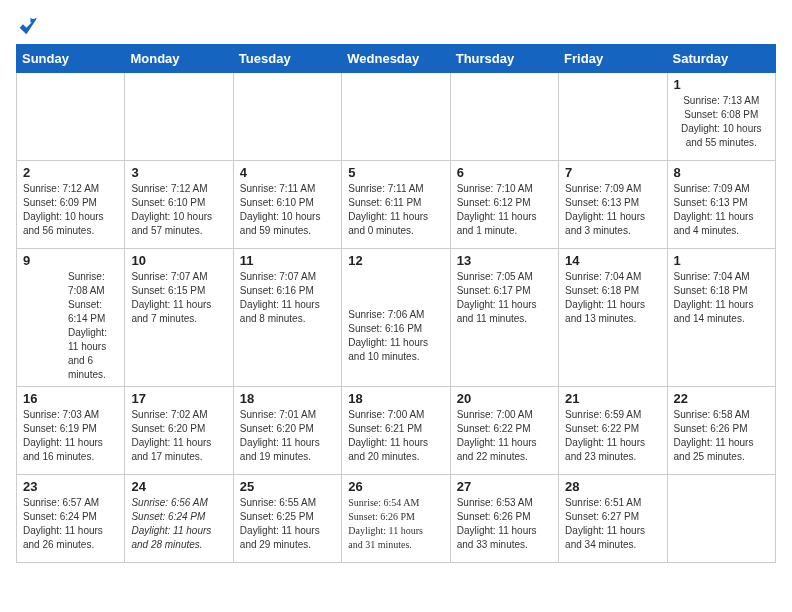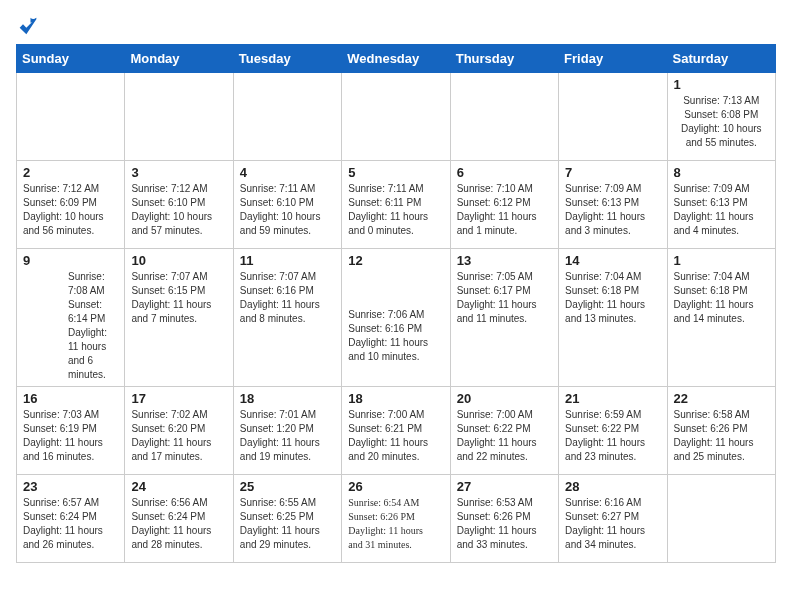--- a/index.html
+++ b/index.html
@@ -247,21 +247,21 @@
         <td>
           <span class="day-num">17</span>
           <div class="day-info" style="white-space: pre-line;">Sunrise: 7:02 AM
 Sunset: 6:20 PM
 Daylight: 11 hours
 and 17 minutes.</div>
         </td>
         <td>
           <span class="day-num">18</span>
           <div class="day-info" style="white-space: pre-line;">Sunrise: 7:01 AM
-Sunset: 1:20 PM
+Sunset: 6:20 PM
 Daylight: 11 hours
 and 19 minutes.</div>
         </td>
         <td>
           <span class="day-num">18</span>
           <div class="day-info" style="white-space: pre-line;">Sunrise: 7:00 AM
 Sunset: 6:21 PM
 Daylight: 11 hours
 and 20 minutes.</div>
         </td>
@@ -290,21 +290,21 @@
       <tr>
         <td>
           <span class="day-num">23</span>
           <div class="day-info" style="white-space: pre-line;">Sunrise: 6:57 AM
 Sunset: 6:24 PM
 Daylight: 11 hours
 and 26 minutes.</div>
         </td>
         <td>
           <span class="day-num">24</span>
-          <div class="day-info" style="white-space: pre-line;">Sunrise: 6:56 AM
+          <div class="day-info" style="white-space: pre-line; font-style: italic;">Sunrise: 6:56 AM
 Sunset: 6:24 PM
 Daylight: 11 hours
 and 28 minutes.</div>
         </td>
         <td>
           <span class="day-num">25</span>
           <div class="day-info" style="white-space: pre-line;">Sunrise: 6:55 AM
 Sunset: 6:25 PM
 Daylight: 11 hours
 and 29 minutes.</div>
@@ -318,21 +318,21 @@
         </td>
         <td>
           <span class="day-num">27</span>
           <div class="day-info" style="white-space: pre-line;">Sunrise: 6:53 AM
 Sunset: 6:26 PM
 Daylight: 11 hours
 and 33 minutes.</div>
         </td>
         <td>
           <span class="day-num">28</span>
-          <div class="day-info" style="white-space: pre-line;">Sunrise: 6:16 AM
+          <div class="day-info" style="white-space: pre-line;">Sunrise: 6:51 AM
 Sunset: 6:27 PM
 Daylight: 11 hours
 and 34 minutes.</div>
         </td>
         <td class="empty-cell"></td>
       </tr>
     </tbody>
 </table>
 
 </body></html>

